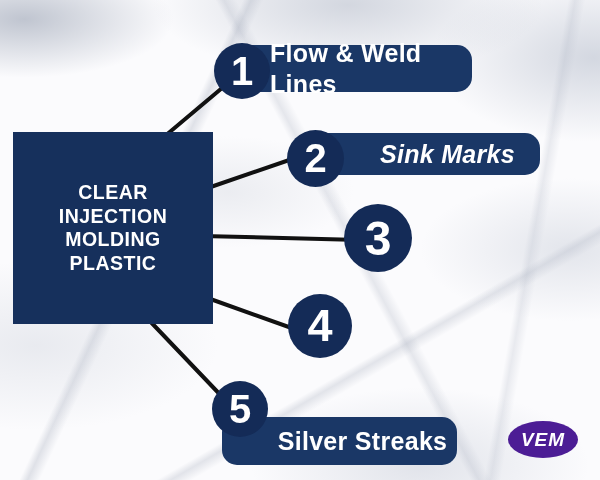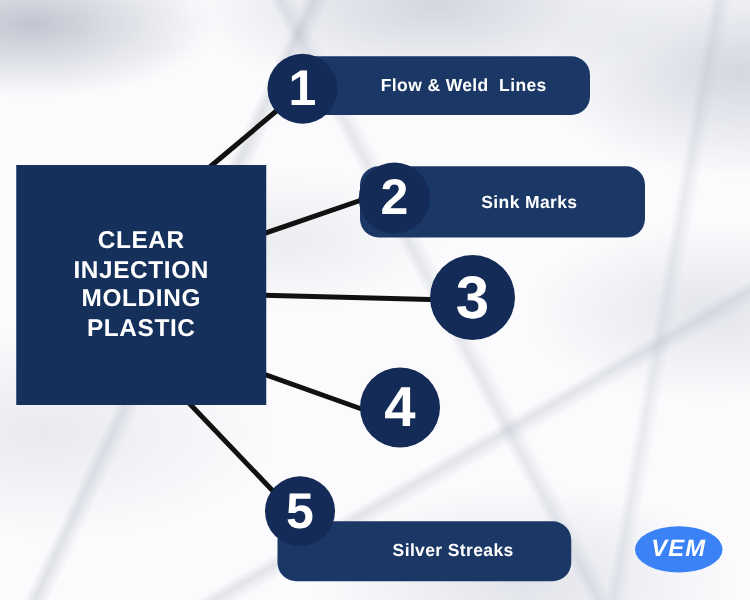--- a/index.html
+++ b/index.html
@@ -31,42 +31,42 @@
     background:#16305c;display:flex;flex-direction:column;align-items:center;justify-content:center;
   }
   .title-line{
     color:#fff;font-weight:700;font-size:19.5px;line-height:23.5px;
     letter-spacing:0.5px;text-align:center;white-space:nowrap;
   }
   
   .pill{
     position:absolute;z-index:2;background:#1a3766;border-radius:15px;
     display:flex;align-items:center;justify-content:center;
-    color:#fff;font-weight:700;font-size:14px;letter-spacing:0.3px;
-    white-space:pre-wrap;text-align:center;line-height:1.22;box-sizing:border-box;
+    color:#fff;font-weight:700;font-size:25px;letter-spacing:0.3px;
+    white-space:pre-wrap;text-align:left;line-height:1.22;box-sizing:border-box;
   }
   .num-circle{
     position:absolute;z-index:3;background:#142b57;border-radius:50%;
     display:flex;align-items:center;justify-content:center;
     color:#fff;font-weight:700;
   }
   .i1-pill{left:228px;top:45px;width:244px;height:47px;padding-left:42px;}
   .i1-circ{left:214px;top:43px;width:56px;height:56px;font-size:40px;}
-  .i2-pill{left:288px;top:133px;width:228px;height:57px;padding-left:43px;}
+  .i2-pill{left:312px;top:133px;width:228px;height:42px;padding-left:43px;font-style:italic;}
   .i2-circ{left:287px;top:130px;width:57px;height:57px;font-size:40px;}
   .i3-pill{left:360px;top:210px;width:228px;height:57px;padding-left:52px;padding-right:6px;}
   .i3-circ{left:344px;top:204px;width:68px;height:68px;font-size:48px;}
   .i4-pill{left:320px;top:300px;width:210px;height:52px;padding-left:32px;}
   .i4-circ{left:288px;top:294px;width:64px;height:64px;font-size:45px;}
   .i5-pill{left:222px;top:385px;width:235px;height:48px;padding-left:46px;margin-top:32px;}
   .i5-circ{left:212px;top:381px;width:56px;height:56px;font-size:40px;}
   
   .logo{
     position:absolute;z-index:2;left:508px;top:421px;width:70px;height:37px;
-    background:#3b82f6;border-radius:50%;
+    background:#4c1d95;border-radius:50%;
     display:flex;align-items:center;justify-content:center;
     color:#fff;font-weight:700;font-style:italic;font-size:19px;letter-spacing:1px;
   }
 </style>
 </head>
 <body>
 
 <div class="stage">
   <div class="bg"></div>
 

